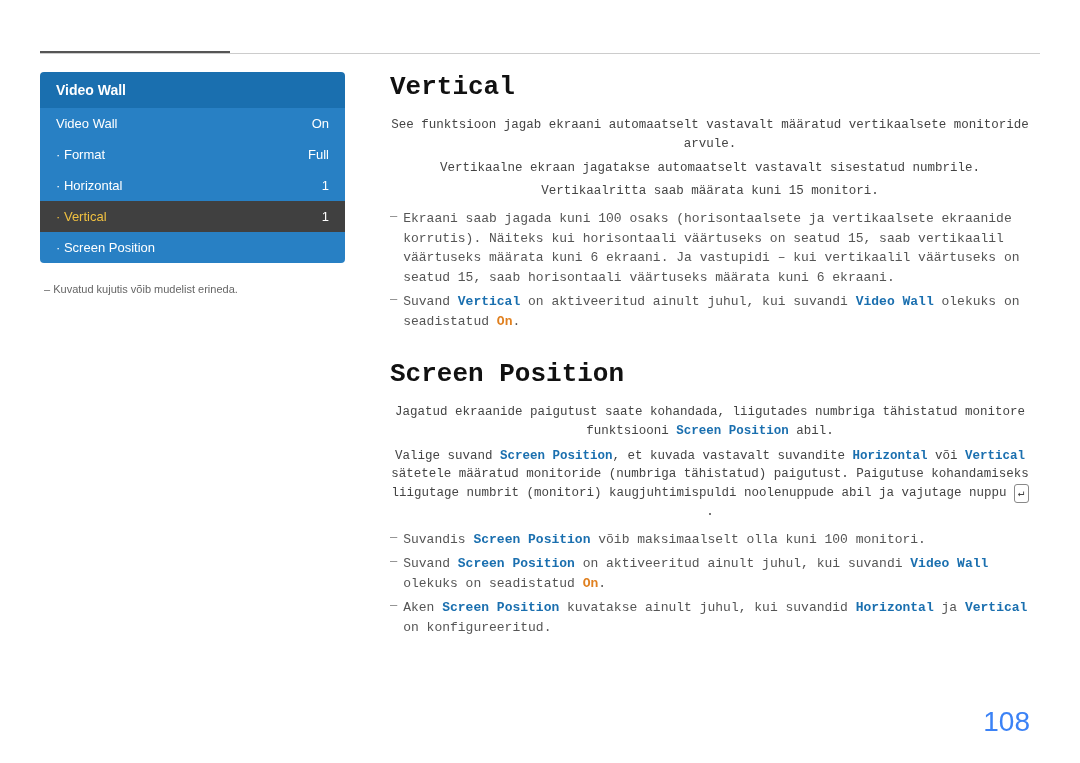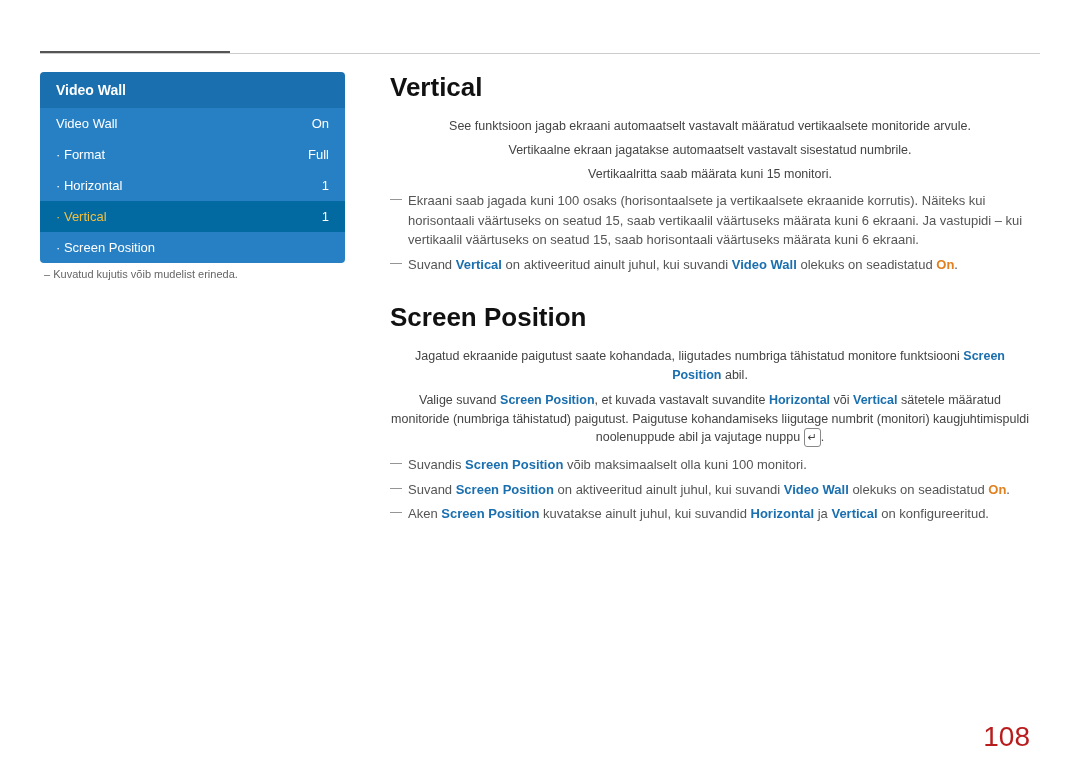--- a/index.html
+++ b/index.html
@@ -53,42 +53,42 @@
     .sidebar-item {
       display: flex;
       justify-content: space-between;
       align-items: center;
       padding: 8px 16px;
       color: #ffffff;
       font-size: 13px;
     }
 
     .sidebar-item.active {
-      background: #0369a1;
+      background: #404040;
       color: #ffffff;
     }
 
     .sidebar-item .item-label {
       color: #ffffff;
     }
 
     .sidebar-item .item-value {
       color: #ffffff;
     }
 
     .sidebar-item.active .item-label {
       color: #f0c040;
     }
 
     .sidebar-item.active .item-value {
       color: #ffffff;
     }
 
     .footnote {
-      margin-top: 5px;
+      margin-top: 20px;
       font-size: 11px;
       color: #666;
       padding-left: 4px;
     }
 
     
     .main-content {
       position: absolute;
       top: 72px;
       left: 390px;
@@ -99,20 +99,21 @@
 
     .section-title {
       font-size: 26px;
       font-weight: bold;
       color: #111;
       margin-bottom: 14px;
     }
 
     .section-body {
       margin-bottom: 28px;
+      font-family: Liberation Mono, monospace;
     }
 
     .section-body p {
       font-size: 12.5px;
       color: #444;
       margin-bottom: 5px;
       line-height: 1.5;
       text-align: center;
     }
 
@@ -142,24 +143,24 @@
     }
 
     .bold-orange {
       font-weight: bold;
       color: #e08020;
     }
 
     
     .page-number {
       position: absolute;
-      bottom: 10px;
+      bottom: 25px;
       right: 50px;
       font-size: 28px;
-      color: #b91c1c;
+      color: #3b82f6;
       font-weight: 300;
     }
 
     .horizontal-rule {
       position: absolute;
       top: 53px;
       left: 40px;
       right: 40px;
       height: 1px;
       background: #ccc;

